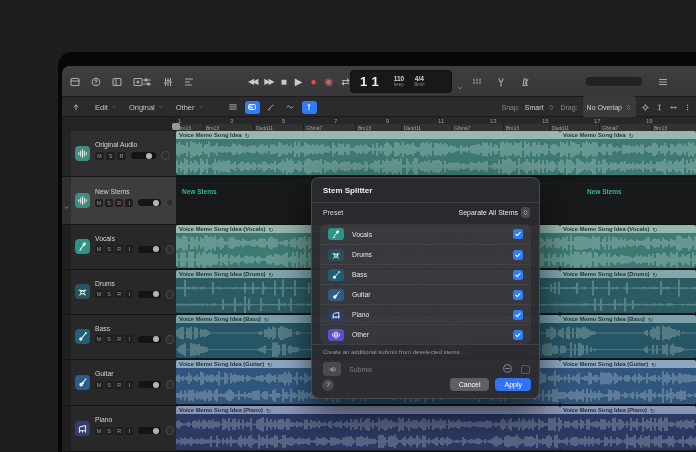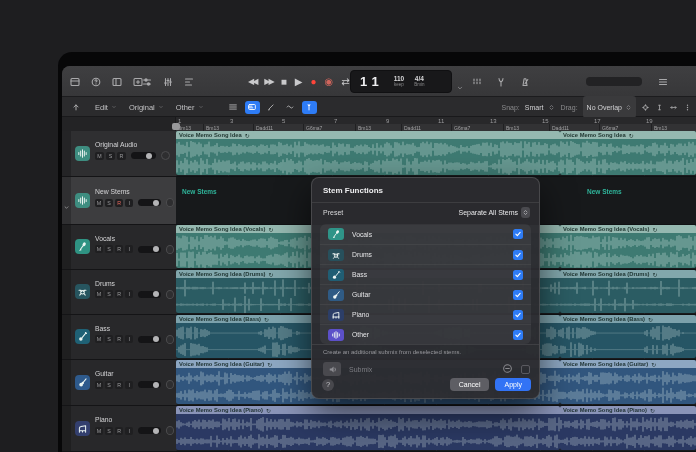--- a/index.html
+++ b/index.html
@@ -633,21 +633,21 @@
                 </div>
                 <svg width="136" height="37" class="wave">
                   <path d="M1 6.0L1 14.7M3 9.5L3 11.2M5 7.2L5 13.5M7 7.4L7 13.3M9 6.9L9 13.8M11 8.8L11 11.9M13 7.9L13 12.9M15 6.3L15 14.4M17 6.1L17 14.6M19 9.2L19 11.6M21 5.4L21 15.3M23 6.8L23 13.9M25 9.5L25 11.2M27 5.3L27 15.5M29 4.8L29 15.9M31 8.6L31 12.1M33 8.0L33 12.7M35 7.7L35 13.0M37 6.8L37 13.9M39 8.1L39 12.6M41 5.1L41 15.6M43 5.1L43 15.6M45 5.5L45 15.2M47 8.4L47 12.3M49 6.8L49 13.9M51 9.1L51 11.6M53 4.0L53 16.7M55 3.5L55 17.2M57 8.2L57 12.6M59 5.1L59 15.6M61 5.1L61 15.6M63 7.1L63 13.7M65 9.4L65 11.3M67 7.1L67 13.6M69 9.3L69 11.4M71 4.0L71 16.7M73 7.4L73 13.3M75 7.3L75 13.4M77 4.5L77 16.2M79 8.2L79 12.5M81 8.7L81 12.0M83 3.1L83 17.7M85 7.6L85 13.1M87 5.4L87 15.3M89 6.7L89 14.0M91 3.7L91 17.0M93 8.1L93 12.6M95 4.0L95 16.7M97 8.4L97 12.3M99 4.7L99 16.0M101 3.4L101 17.3M103 7.1L103 13.6M105 3.6L105 17.1M107 3.6L107 17.1M109 8.5L109 12.2M111 7.7L111 13.0M113 8.2L113 12.5M115 9.5L115 11.2M117 7.1L117 13.6M119 7.4L119 13.3M121 6.2L121 14.5M123 7.7L123 13.0M125 6.4L125 14.3M127 5.5L127 15.2M129 7.0L129 13.7M131 7.0L131 13.7M133 5.8L133 14.9M135 9.0L135 11.7M1 25.9L1 28.9M3 25.7L3 29.0M5 24.8L5 30.0M7 23.5L7 31.3M9 26.4L9 28.3M11 24.0L11 30.8M13 23.1L13 31.6M15 22.8L15 32.0M17 23.1L17 31.6M19 24.9L19 29.9M21 23.9L21 30.9M23 24.4L23 30.4M25 22.2L25 32.5M27 24.8L27 29.9M29 22.6L29 32.2M31 24.7L31 30.1M33 22.9L33 31.8M35 25.3L35 29.4M37 24.8L37 29.9M39 23.9L39 30.8M41 26.3L41 28.5M43 26.3L43 28.4M45 22.4L45 32.4M47 23.4L47 31.4M49 25.6L49 29.2M51 22.5L51 32.2M53 25.4L53 29.3M55 25.6L55 29.1M57 23.0L57 31.7M59 24.4L59 30.4M61 25.5L61 29.3M63 26.4L63 28.4M65 25.1L65 29.6M67 20.2L67 34.5M69 23.7L69 31.0M71 23.5L71 31.3M73 22.7L73 32.0M75 20.8L75 33.9M77 25.7L77 29.1M79 24.0L79 30.8M81 21.1L81 33.6M83 23.9L83 30.9M85 22.1L85 32.6M87 22.3L87 32.4M89 21.2L89 33.5M91 25.5L91 29.3M93 25.1L93 29.7M95 22.5L95 32.2M97 23.4L97 31.4M99 21.4L99 33.3M101 21.3L101 33.5M103 25.4L103 29.3M105 25.3L105 29.5M107 24.8L107 29.9M109 21.9L109 32.8M111 23.4L111 31.4M113 21.7L113 33.0M115 25.5L115 29.3M117 26.6L117 28.2M119 25.2L119 29.6M121 25.1L121 29.6M123 21.9L123 32.9M125 26.1L125 28.7M127 24.9L127 29.8M129 23.7L129 31.0M131 22.0L131 32.7M133 24.3L133 30.5M135 23.3L135 31.5" stroke="rgba(225,240,236,0.5)" stroke-width="1"></path>
                 </svg>
               </div>
             </div>
           </div>
       </div>
 
       <div id="dialog">
-        <div class="dlg-title">Stem Functions</div>
+        <div class="dlg-title">Stem Splitter</div>
         <div class="dlg-div" style="top:24px;"></div>
         <div class="preset-row">
           <span class="preset-label">Preset</span>
           <span class="preset-value">
             <span>Separate All Stems</span>
             <span class="preset-stepper" id="preset-stepper">
                 <svg viewBox="0 0 12 12" fill="none" stroke="currentColor" stroke-width="1.1" stroke-linecap="round" stroke-linejoin="round">
                   <path d="M3.6 4.8 6 2.6l2.4 2.2M3.6 7.2 6 9.4l2.4-2.2"></path>
                 </svg>
               </span>

